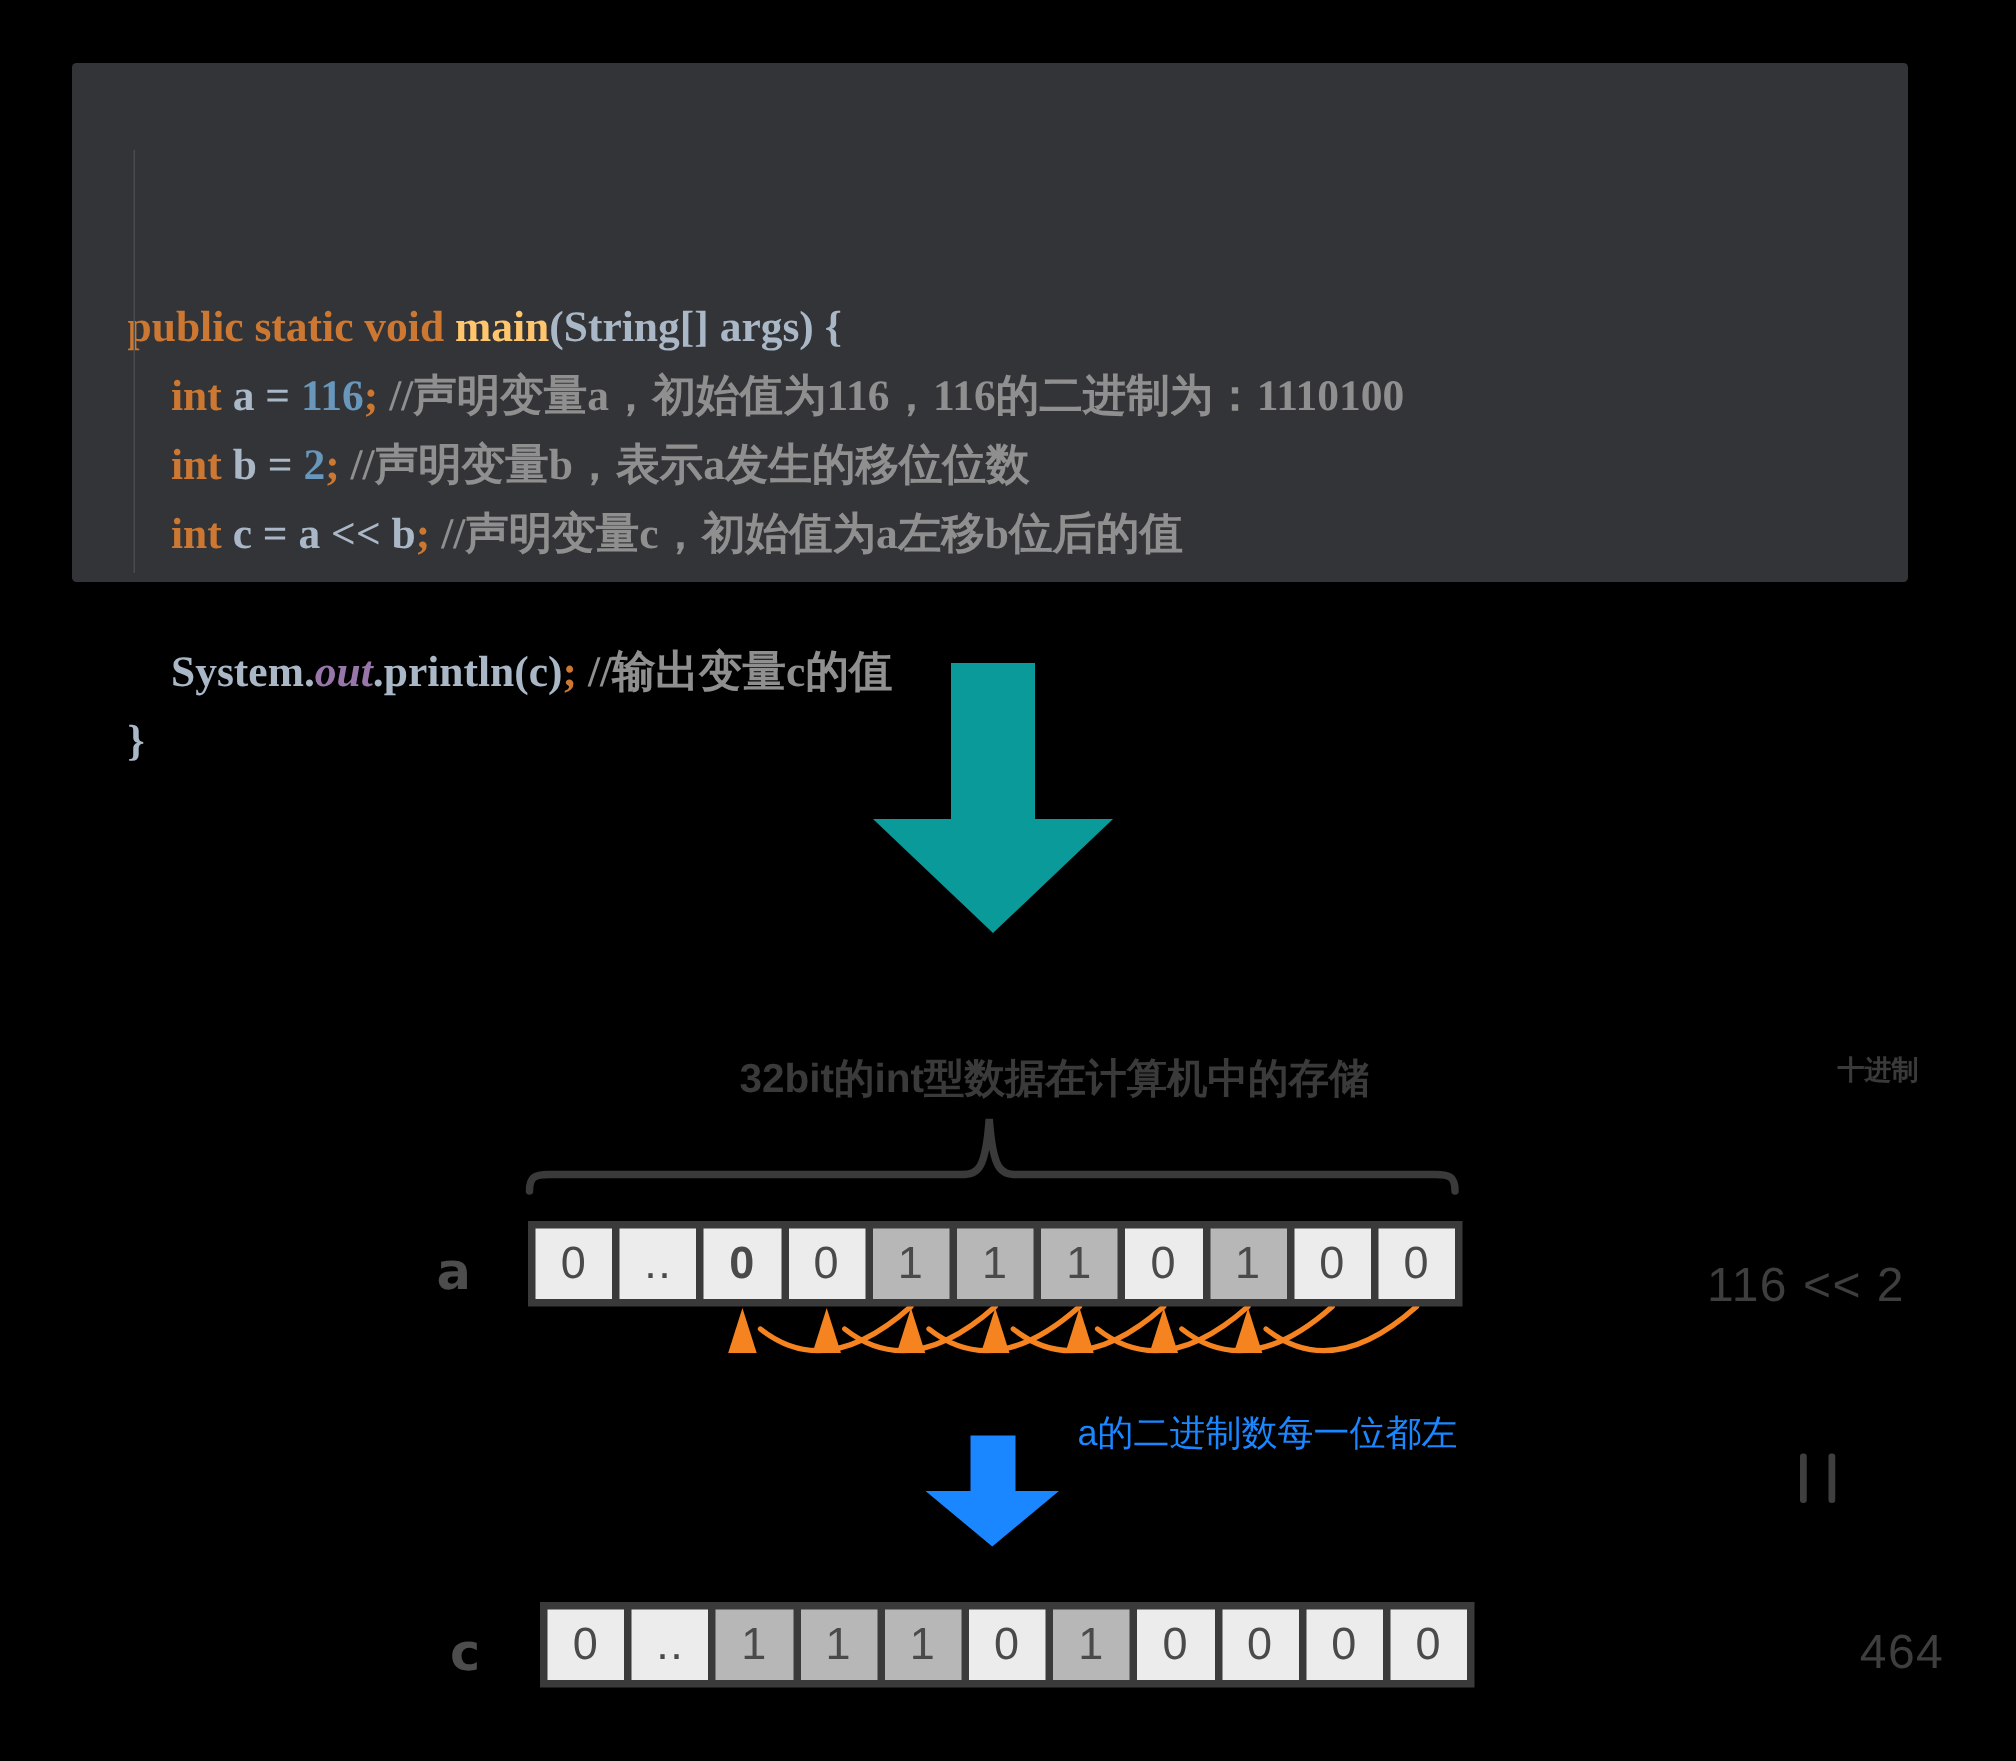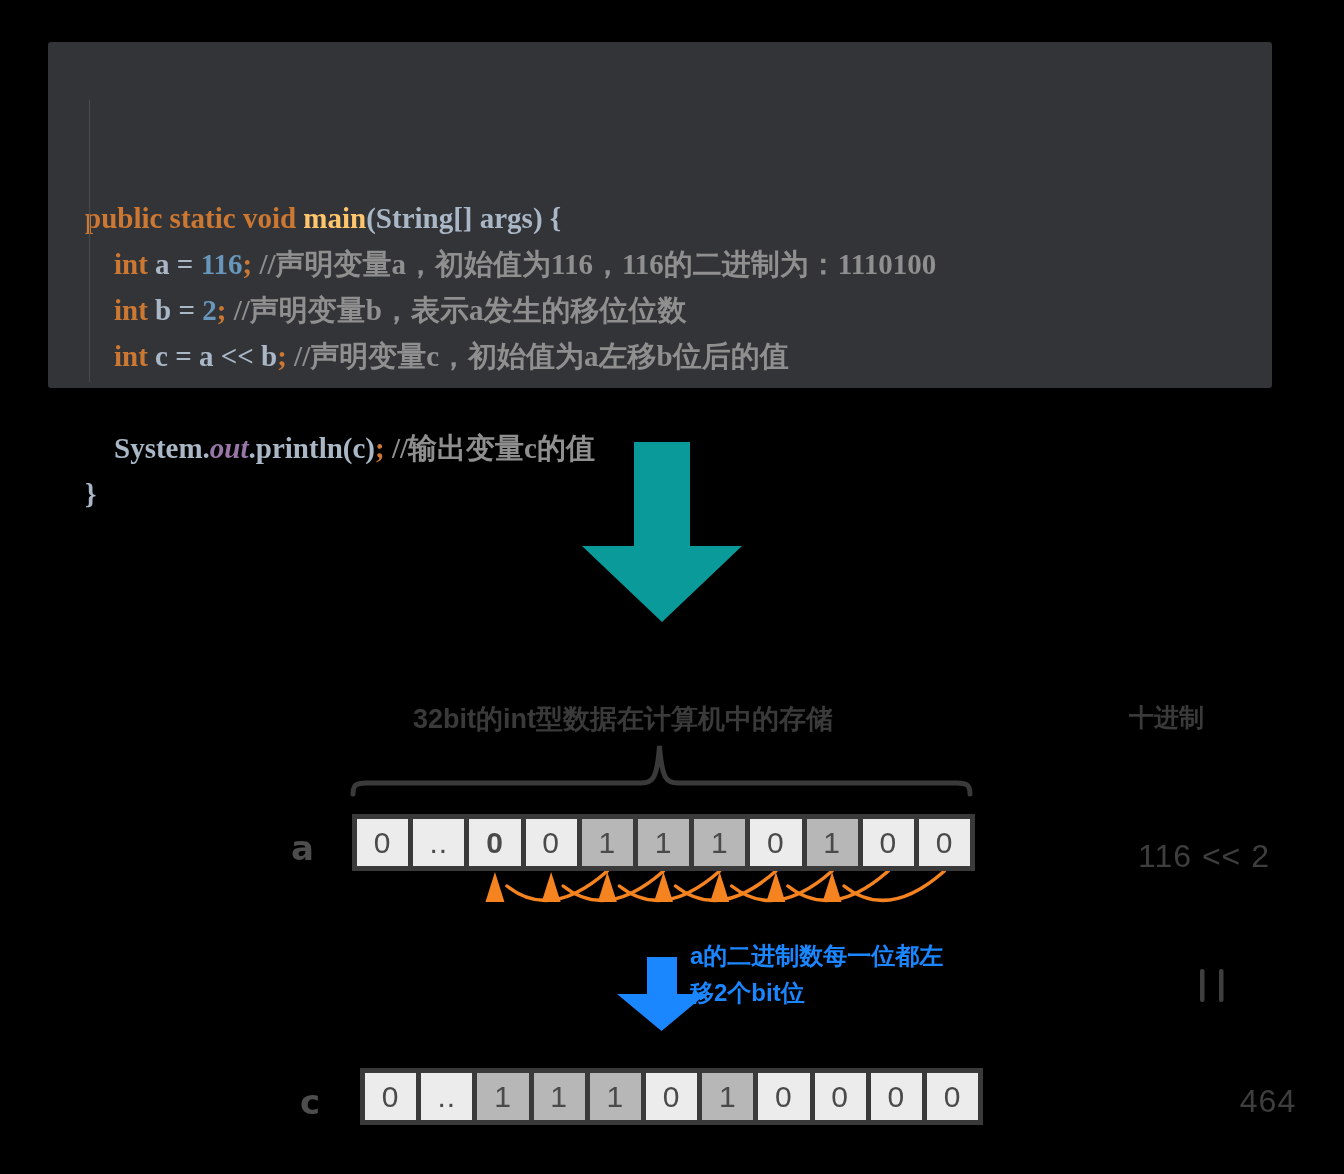--- a/index.html
+++ b/index.html
@@ -28,31 +28,31 @@
   
   .overlay{position:absolute;left:0;top:0;width:1344px;height:1174px;}
   .brace{fill:none;stroke:var(--line,#3A3A3A);stroke-width:5;stroke-linecap:round;}
   .teal-arrow{fill:var(--teal,#0A9A9A);}
   .blue-arrow{fill:var(--blue,#1A86FF);}
   .shift-arc{fill:none;stroke:var(--orange,#F5831F);stroke-width:3.5;stroke-linecap:round;}
   .shift-head{fill:var(--orange,#F5831F);}
   .equals-bar{fill:#3f3f3f;}
   
   .dg-text{position:absolute;color:#3a3a3a;}
-  .dg-title{left:413px;top:701px;width:500px;text-align:left;font-size:27px;font-weight:700;}
-  .dg-decheader{left:1129px;top:701px;width:150px;text-align:left;font-size:25px;font-weight:700;}
+  .dg-title{left:413px;top:701px;width:500px;text-align:right;font-size:27px;font-weight:700;}
+  .dg-decheader{left:1129px;top:701px;width:150px;text-align:right;font-size:18px;font-weight:700;}
   .row-label{font-size:34px;font-weight:700;color:#4d4d4d;font-family:"DejaVu Sans",sans-serif;}
   .row-label.a{left:291px;top:828px;}
   .row-label.c{left:300px;top:1082px;}
   .dec-value{width:160px;text-align:center;font-size:32px;color:#3e3e3e;letter-spacing:1px;}
   .dec-value.a{left:1124px;top:838px;}
   .dec-value.c{left:1188px;top:1083px;font-size:32px;}
   .shift-note{
-    position:absolute;left:690px;top:937px;width:310px;
-    color:var(--blue,#1A86FF);font-size:24px;font-weight:700;line-height:37px;
+    position:absolute;left:690px;top:937px;width:310px;text-align:center;
+    color:var(--blue,#1A86FF);font-size:24px;font-weight:400;line-height:37px;
   }
   
   .bit-row{
     position:absolute;display:flex;gap:5px;padding:5px;box-sizing:border-box;
     width:623px;height:57px;background:#3a3a3a;
   }
   .bit-row.row-a{left:352px;top:814px;}
   .bit-row.row-c{left:360px;top:1068px;}
   .bit-cell{
     flex:1 1 0;display:flex;align-items:center;justify-content:center;
@@ -126,14 +126,13 @@
     <div class="bit-cell">0</div>
     <div class="bit-cell">0</div>
     <div class="bit-cell">0</div>
   </div>
 
 <div class="dg-text dec-value a">116 &lt;&lt; 2</div>
 <div class="dg-text dec-value c">464</div>
 
 <div class="shift-note">
   <div>a的二进制数每一位都左</div>
-  <div>移2个bit位</div>
 </div>
 
 </body></html>

